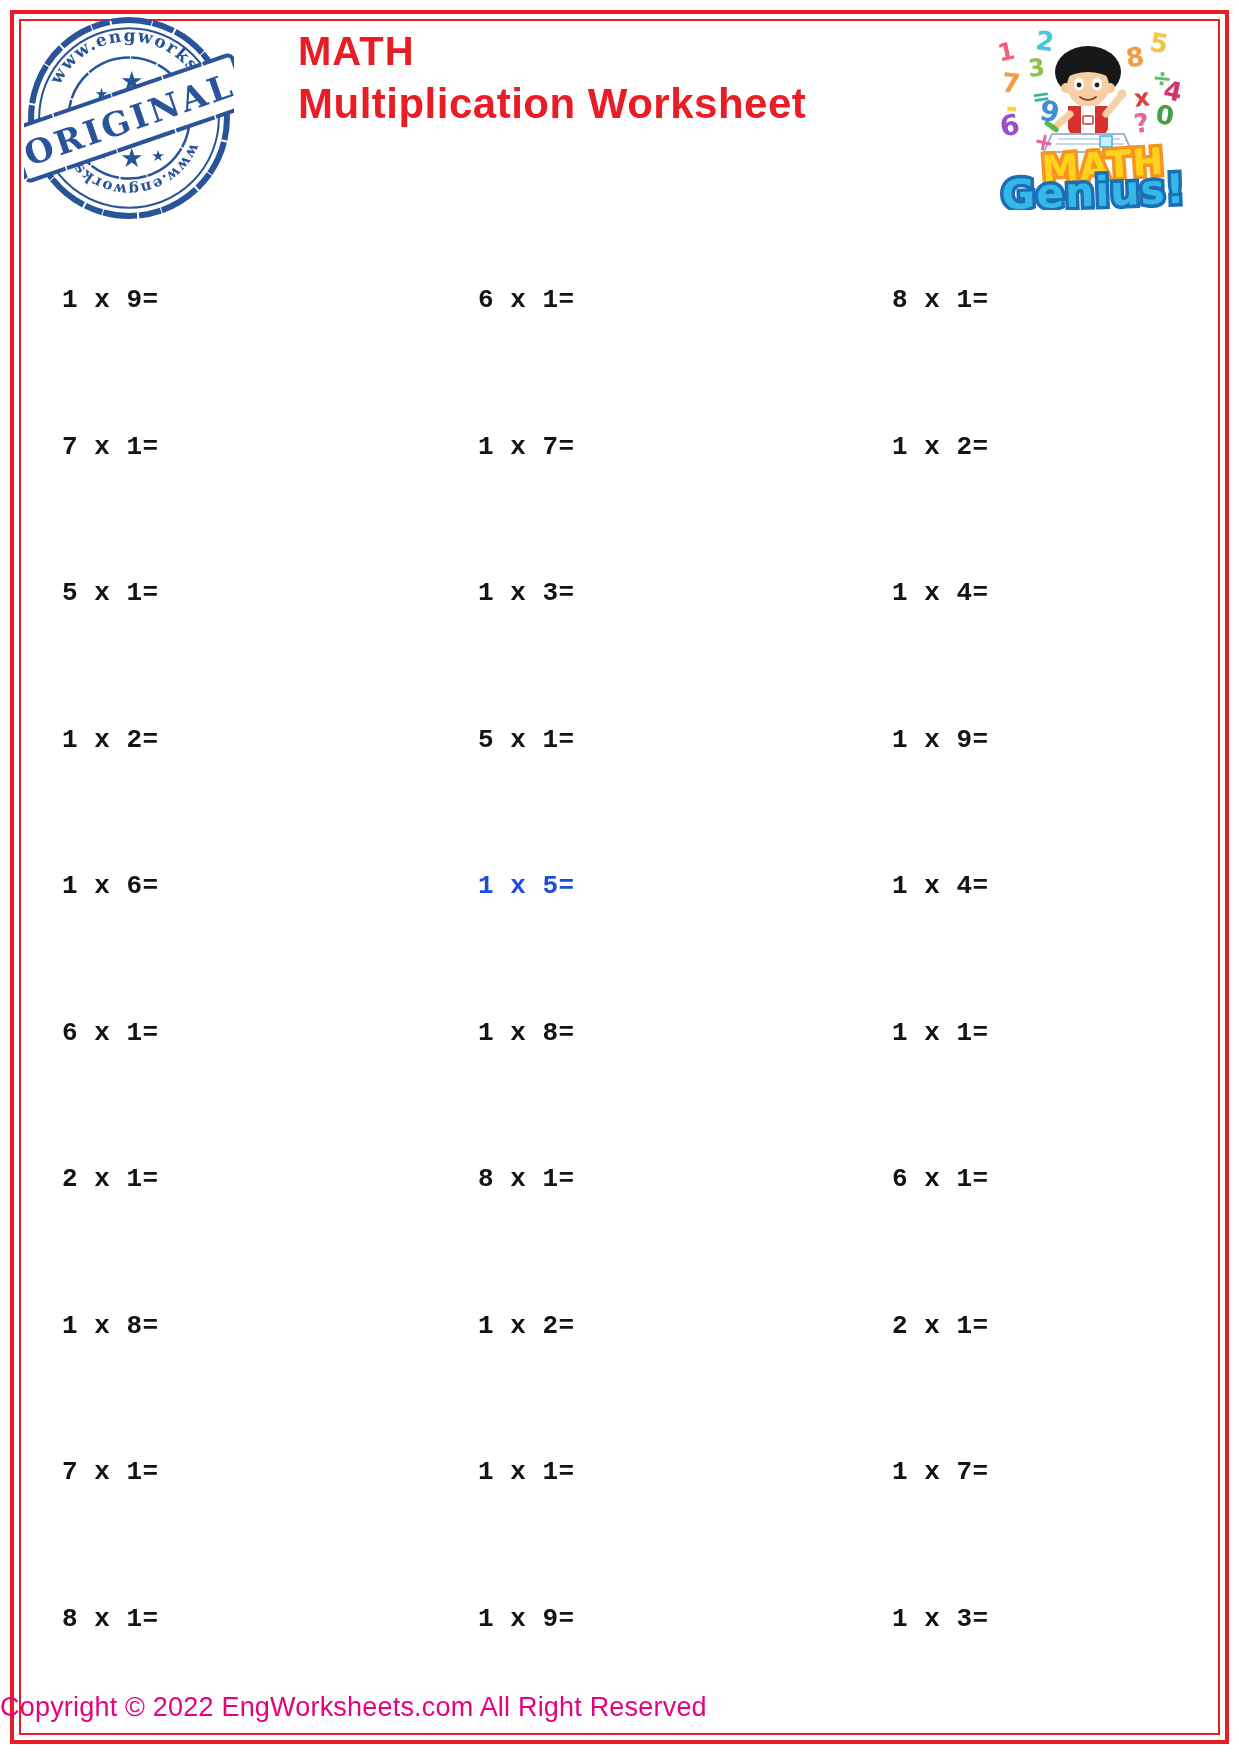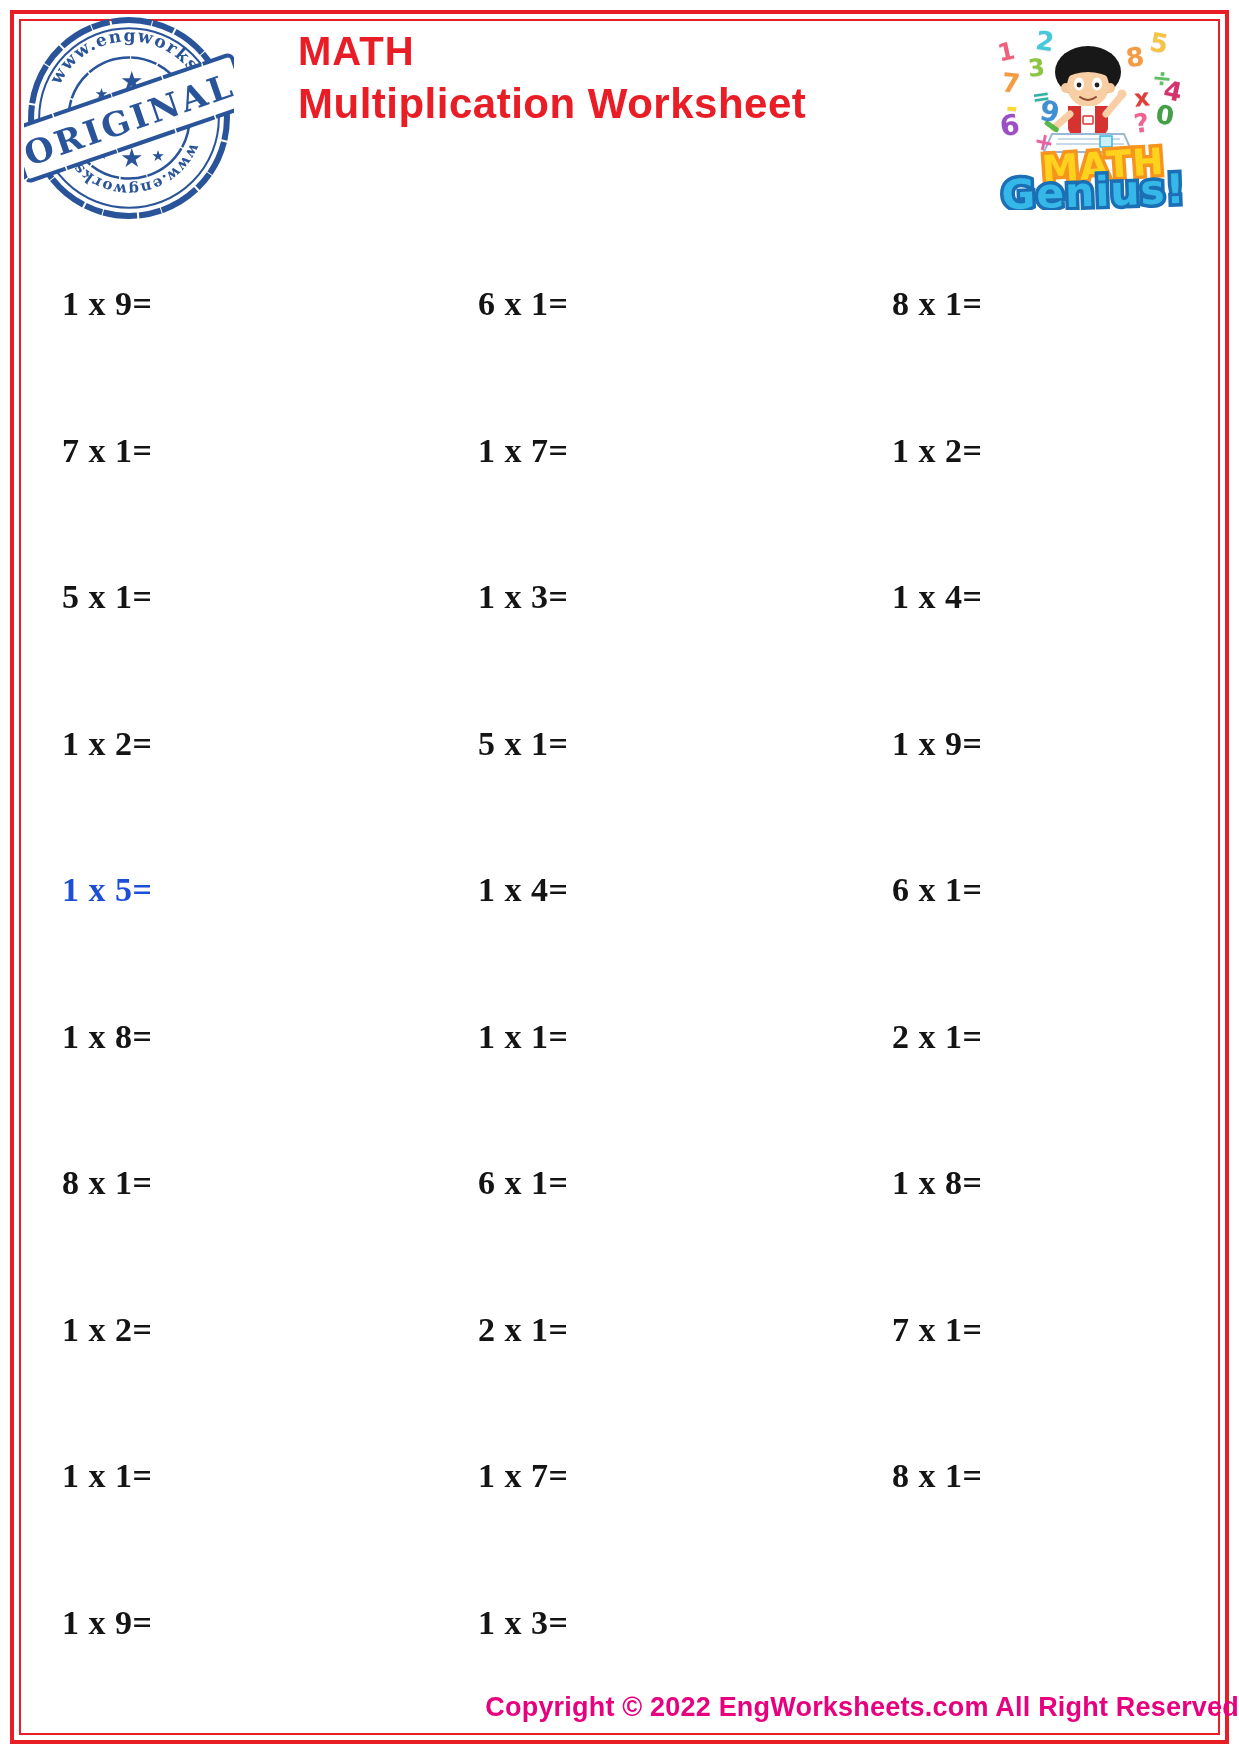--- a/index.html
+++ b/index.html
@@ -59,32 +59,32 @@
   }
   .problems{
     position:absolute;left:62px;top:272px;
     width:1140px;
     display:grid;
     grid-template-columns:416px 414px 1fr;
     grid-auto-rows:146.5px;
   }
   .problem{
     padding-top:13px;
-    font-family:Liberation Serif, serif;
+    font-family:Liberation Mono, monospace;
     font-weight:bold;
-    font-size:34px;
+    font-size:26px;
     color:var(--ink);
     letter-spacing:0.5px;
     white-space:nowrap;
   }
   .footer{
     position:absolute;left:0;right:0;top:1692px;
-    text-align:right;
+    text-align:left;
     color:var(--magenta);
-    font-size:27px;font-weight:bold;
+    font-size:27px;font-weight:normal;
     letter-spacing:0.2px;
   }
   .stamp text, .logo text{user-select:none;}
 </style>
 </head>
 <body>
 
 <div class="page">
 
   <div class="border-outer"></div>
@@ -187,20 +187,21 @@
       <div class="problem" style="color: rgb(20, 20, 20);">8 x 1=</div>
       <div class="problem" style="color: rgb(20, 20, 20);">7 x 1=</div>
       <div class="problem" style="color: rgb(20, 20, 20);">1 x 7=</div>
       <div class="problem" style="color: rgb(20, 20, 20);">1 x 2=</div>
       <div class="problem" style="color: rgb(20, 20, 20);">5 x 1=</div>
       <div class="problem" style="color: rgb(20, 20, 20);">1 x 3=</div>
       <div class="problem" style="color: rgb(20, 20, 20);">1 x 4=</div>
       <div class="problem" style="color: rgb(20, 20, 20);">1 x 2=</div>
       <div class="problem" style="color: rgb(20, 20, 20);">5 x 1=</div>
       <div class="problem" style="color: rgb(20, 20, 20);">1 x 9=</div>
+      <div class="problem" style="color: rgb(20, 20, 20);">1 x 6=</div>
       <div class="problem" style="color: #1d4ed8;">1 x 5=</div>
       <div class="problem" style="color: rgb(20, 20, 20);">1 x 4=</div>
       <div class="problem" style="color: rgb(20, 20, 20);">6 x 1=</div>
       <div class="problem" style="color: rgb(20, 20, 20);">1 x 8=</div>
       <div class="problem" style="color: rgb(20, 20, 20);">1 x 1=</div>
       <div class="problem" style="color: rgb(20, 20, 20);">2 x 1=</div>
       <div class="problem" style="color: rgb(20, 20, 20);">8 x 1=</div>
       <div class="problem" style="color: rgb(20, 20, 20);">6 x 1=</div>
       <div class="problem" style="color: rgb(20, 20, 20);">1 x 8=</div>
       <div class="problem" style="color: rgb(20, 20, 20);">1 x 2=</div>

